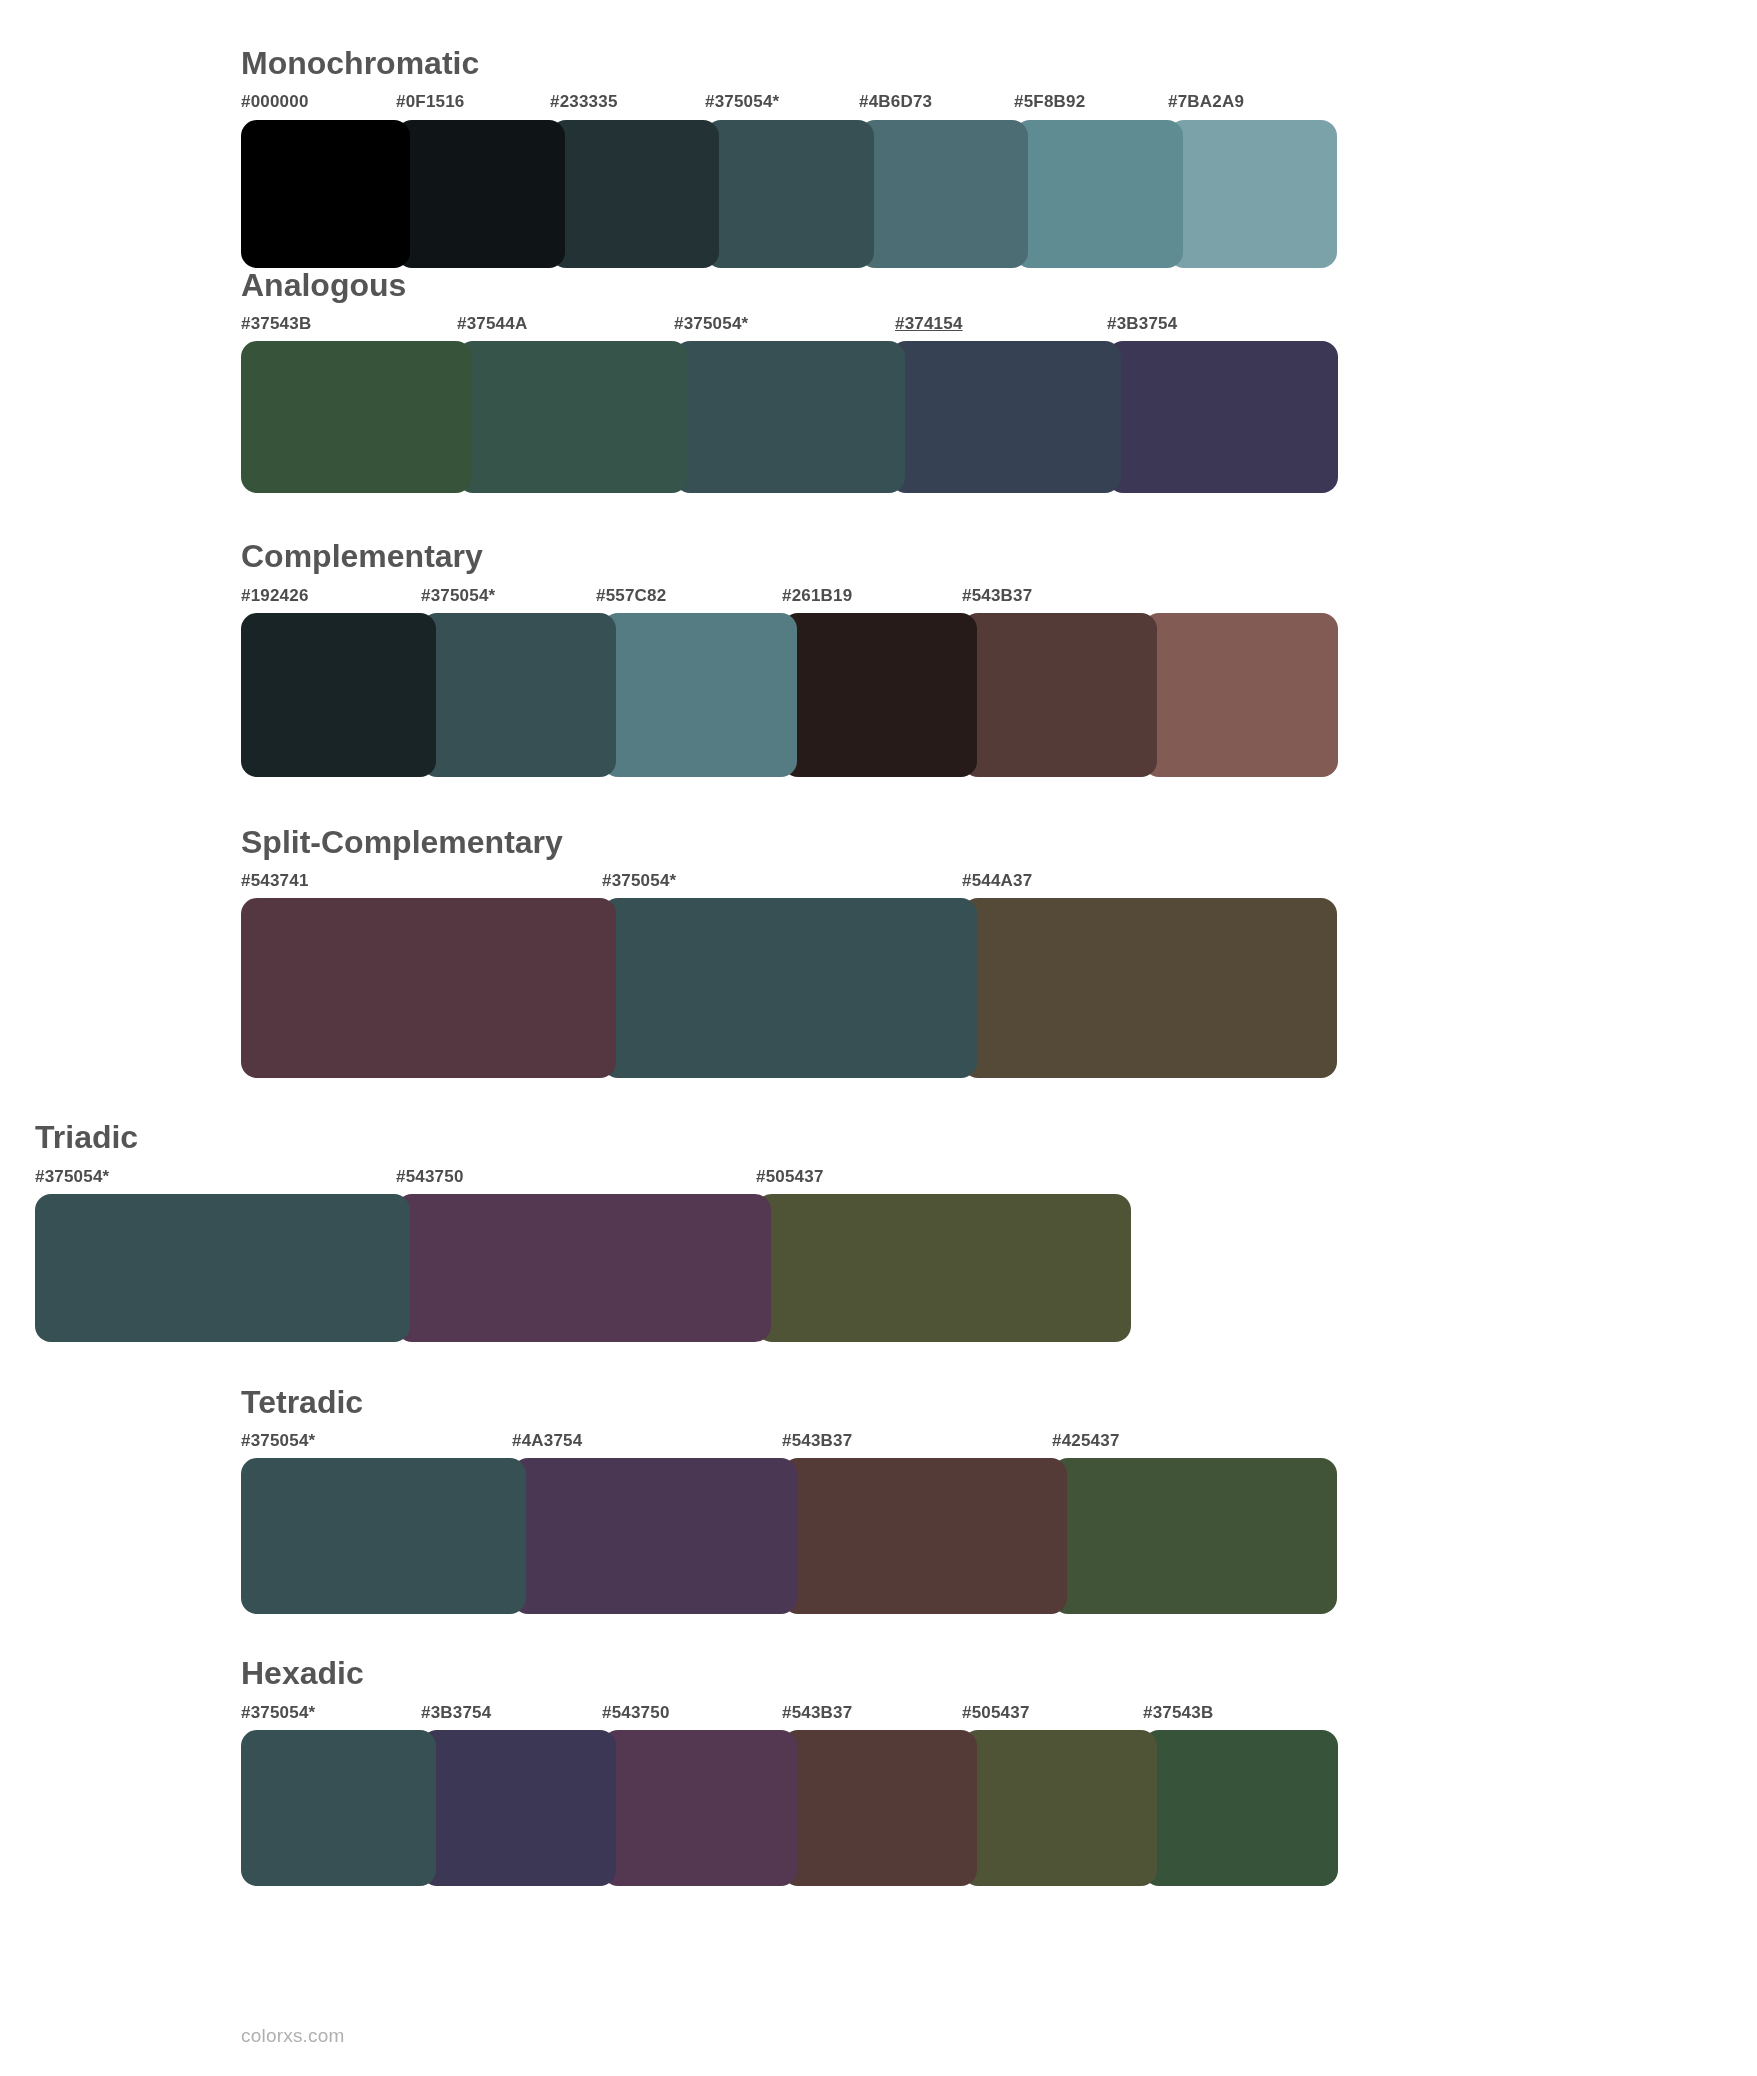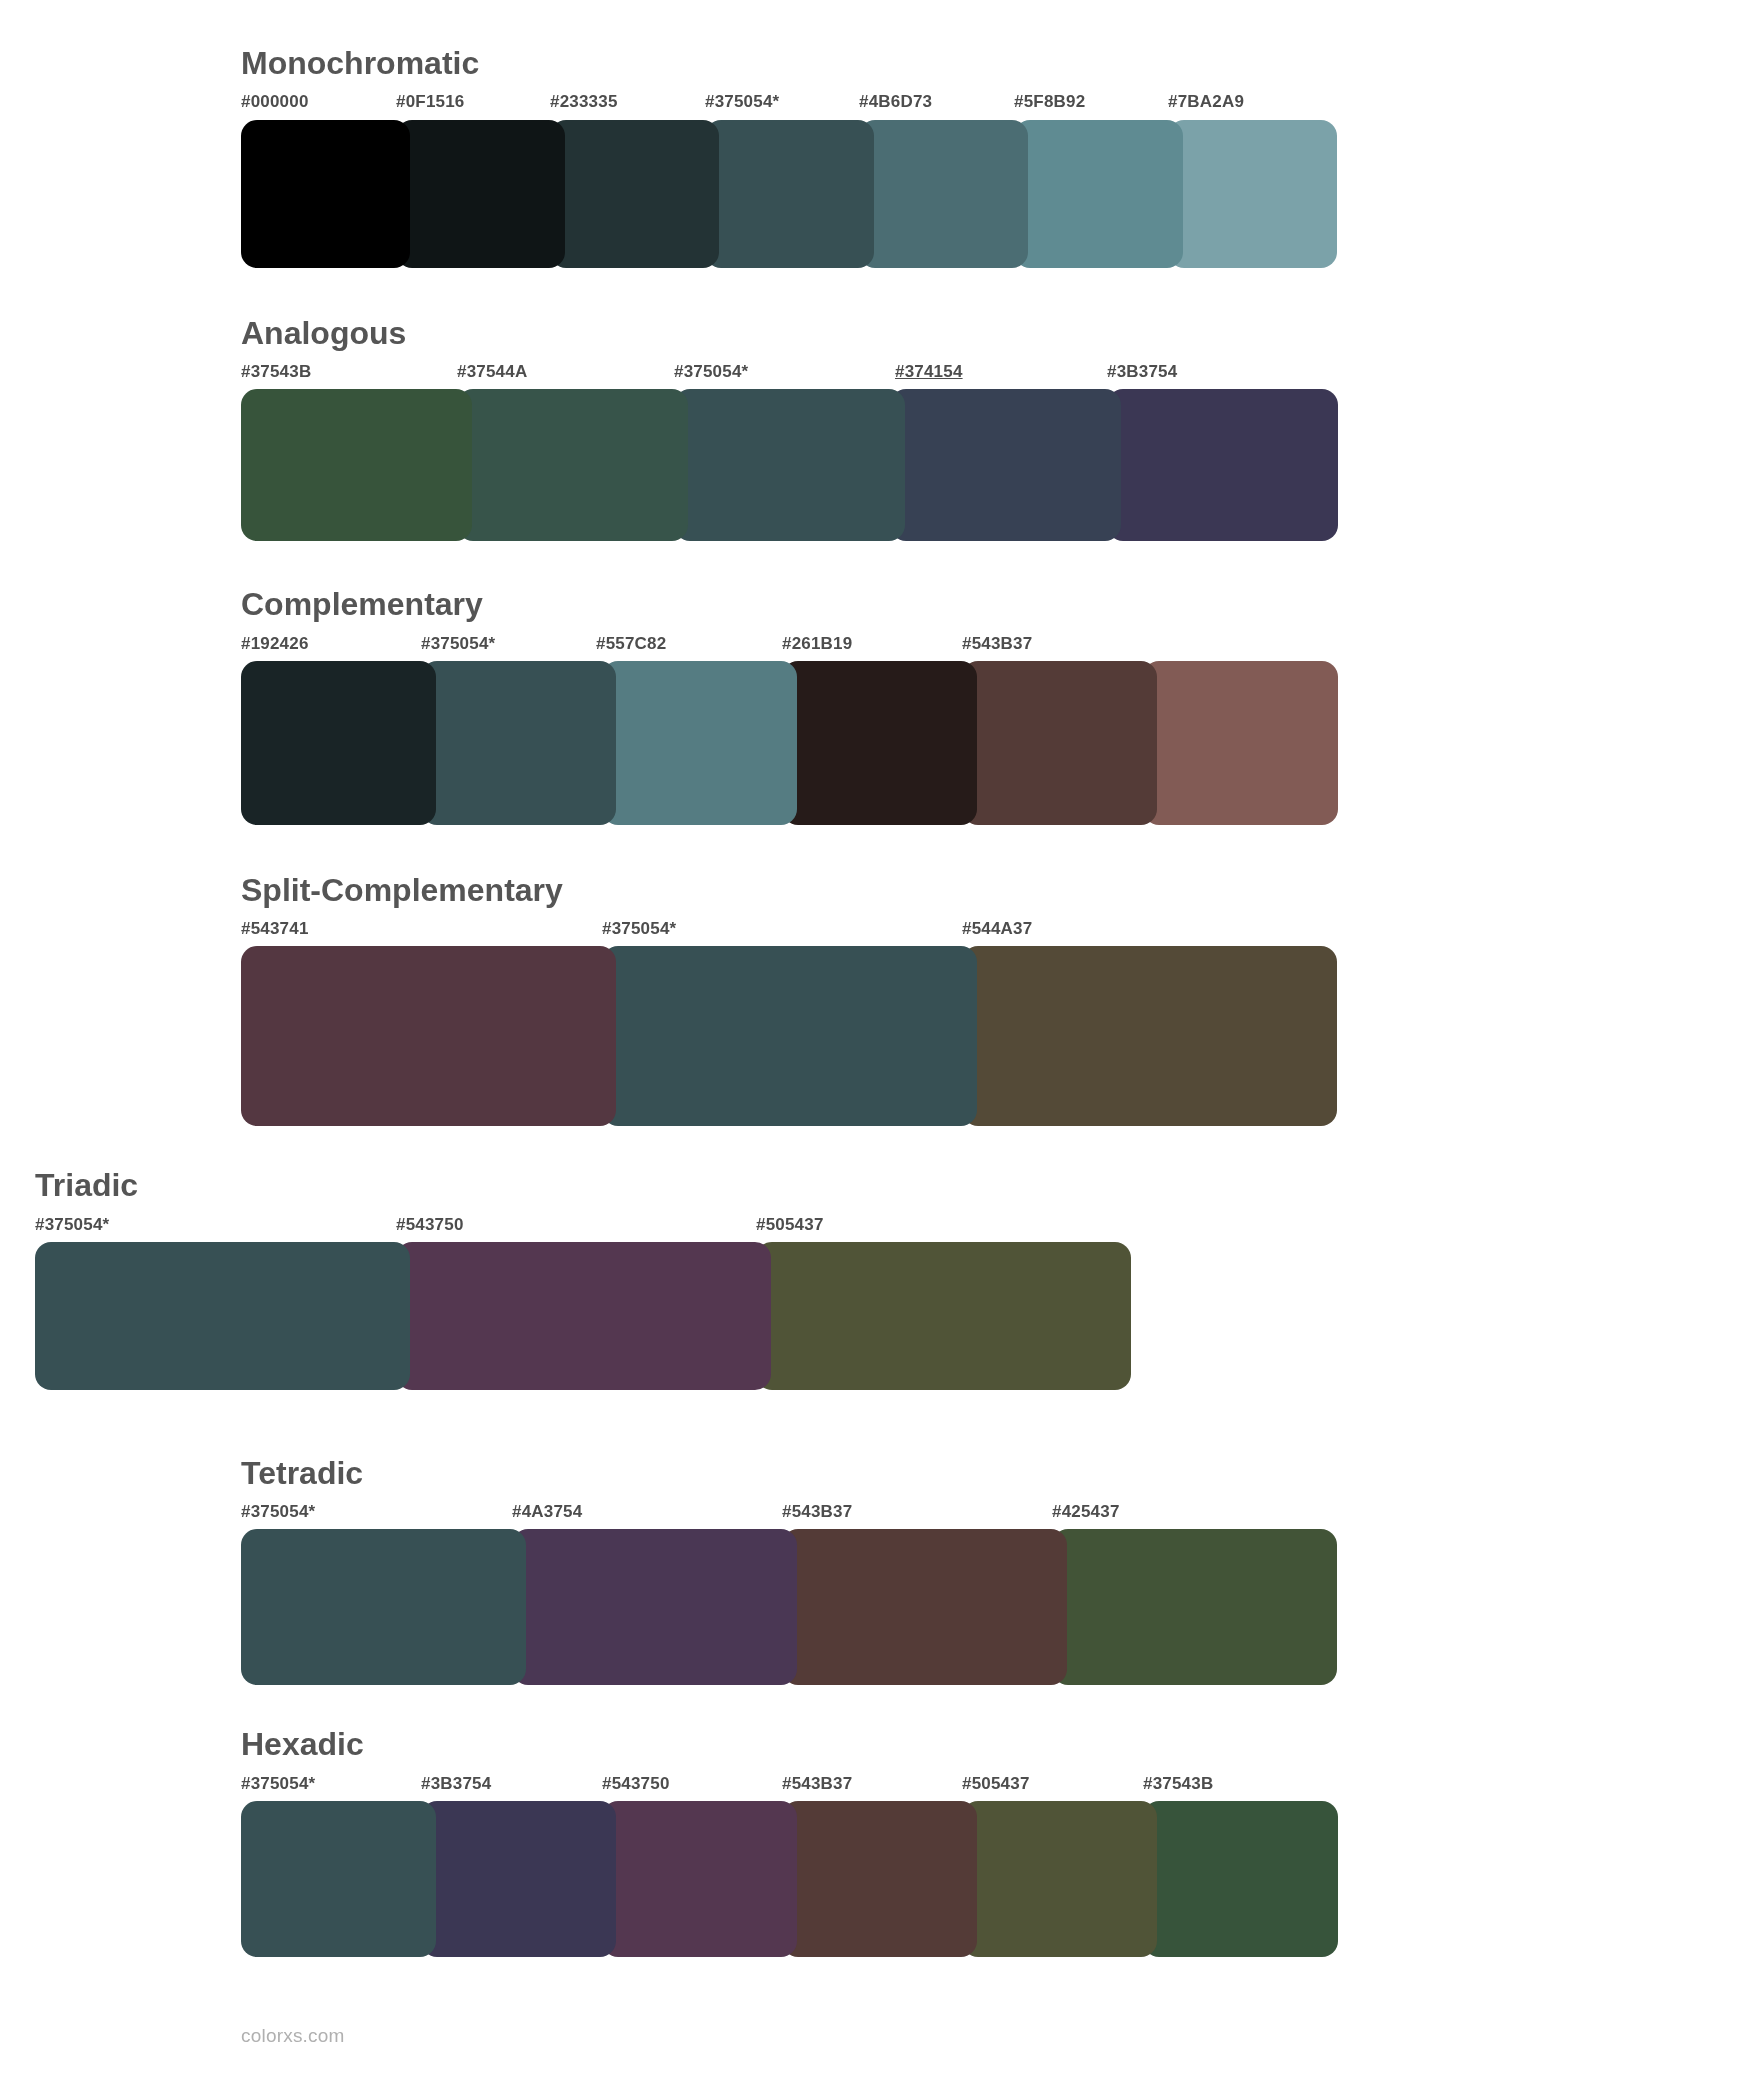--- a/index.html
+++ b/index.html
@@ -124,21 +124,21 @@
         <div class="swatch-row" style="height: 148px;">
           <div class="swatch" title="#000000" style="left: 0px; width: 169px; height: 148px; background: rgb(0, 0, 0); z-index: 7;"></div>
           <div class="swatch" title="#0F1516" style="left: 155px; width: 169px; height: 148px; background: rgb(15, 21, 22); z-index: 6;"></div>
           <div class="swatch" title="#233335" style="left: 309px; width: 169px; height: 148px; background: rgb(35, 51, 53); z-index: 5;"></div>
           <div class="swatch" title="#375054*" style="left: 464px; width: 169px; height: 148px; background: rgb(55, 80, 84); z-index: 4;"></div>
           <div class="swatch" title="#4B6D73" style="left: 618px; width: 169px; height: 148px; background: rgb(75, 109, 115); z-index: 3;"></div>
           <div class="swatch" title="#5F8B92" style="left: 773px; width: 169px; height: 148px; background: rgb(95, 139, 146); z-index: 2;"></div>
           <div class="swatch" title="#7BA2A9" style="left: 927px; width: 169px; height: 148px; background: rgb(123, 162, 169); z-index: 1;"></div>
         </div>
       </div>
-      <div class="section" style="margin-top: 48px;">
+      <div class="section" style="">
         <div class="section-title">Analogous</div>
         <div class="swatch-labels">
           <span class="swatch-label" style="left: 0px;">#37543B</span>
           <span class="swatch-label" style="left: 216px;">#37544A</span>
           <span class="swatch-label" style="left: 433px;">#375054*</span>
           <span class="swatch-label" style="left: 654px; text-decoration: underline;">#374154</span>
           <span class="swatch-label" style="left: 866px;">#3B3754</span>
         </div>
         <div class="swatch-row" style="height: 152px;">
           <div class="swatch" title="#37543B" style="left: 0px; width: 231px; height: 152px; background: rgb(55, 84, 59); z-index: 5;"></div>
@@ -186,21 +186,21 @@
           <span class="swatch-label" style="left: 0px;">#375054*</span>
           <span class="swatch-label" style="left: 361px;">#543750</span>
           <span class="swatch-label" style="left: 721px;">#505437</span>
         </div>
         <div class="swatch-row" style="height: 148px;">
           <div class="swatch" title="#375054*" style="left: 0px; width: 375px; height: 148px; background: rgb(55, 80, 84); z-index: 3;"></div>
           <div class="swatch" title="#543750" style="left: 361px; width: 375px; height: 148px; background: rgb(84, 55, 80); z-index: 2;"></div>
           <div class="swatch" title="#505437" style="left: 721px; width: 375px; height: 148px; background: rgb(80, 84, 55); z-index: 1;"></div>
         </div>
       </div>
-      <div class="section" style="margin-top: 66px;">
+      <div class="section" style="margin-top: 43px;">
         <div class="section-title">Tetradic</div>
         <div class="swatch-labels">
           <span class="swatch-label" style="left: 0px;">#375054*</span>
           <span class="swatch-label" style="left: 271px;">#4A3754</span>
           <span class="swatch-label" style="left: 541px;">#543B37</span>
           <span class="swatch-label" style="left: 811px;">#425437</span>
         </div>
         <div class="swatch-row" style="height: 156px;">
           <div class="swatch" title="#375054*" style="left: 0px; width: 285px; height: 156px; background: rgb(55, 80, 84); z-index: 4;"></div>
           <div class="swatch" title="#4A3754" style="left: 271px; width: 285px; height: 156px; background: rgb(74, 55, 84); z-index: 3;"></div>

